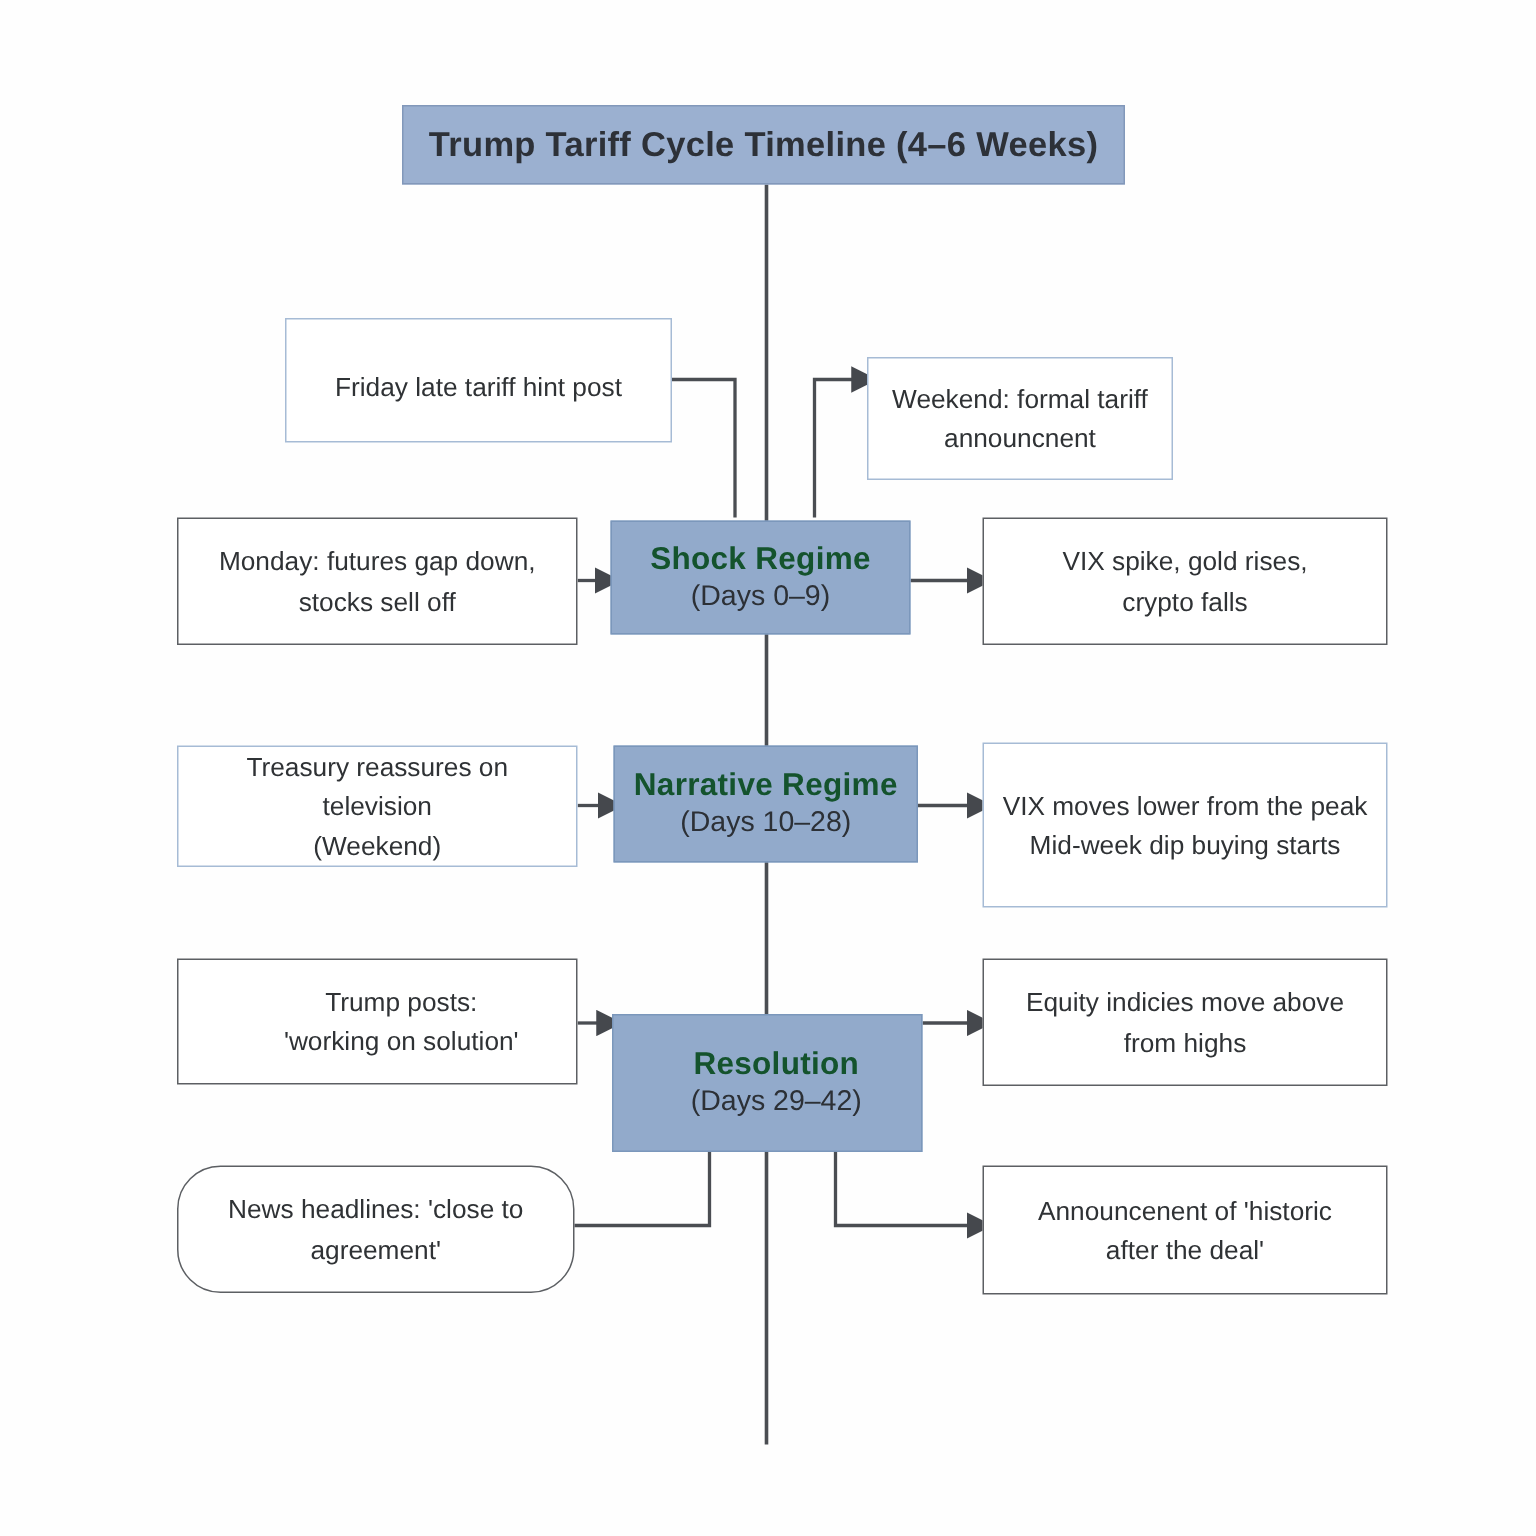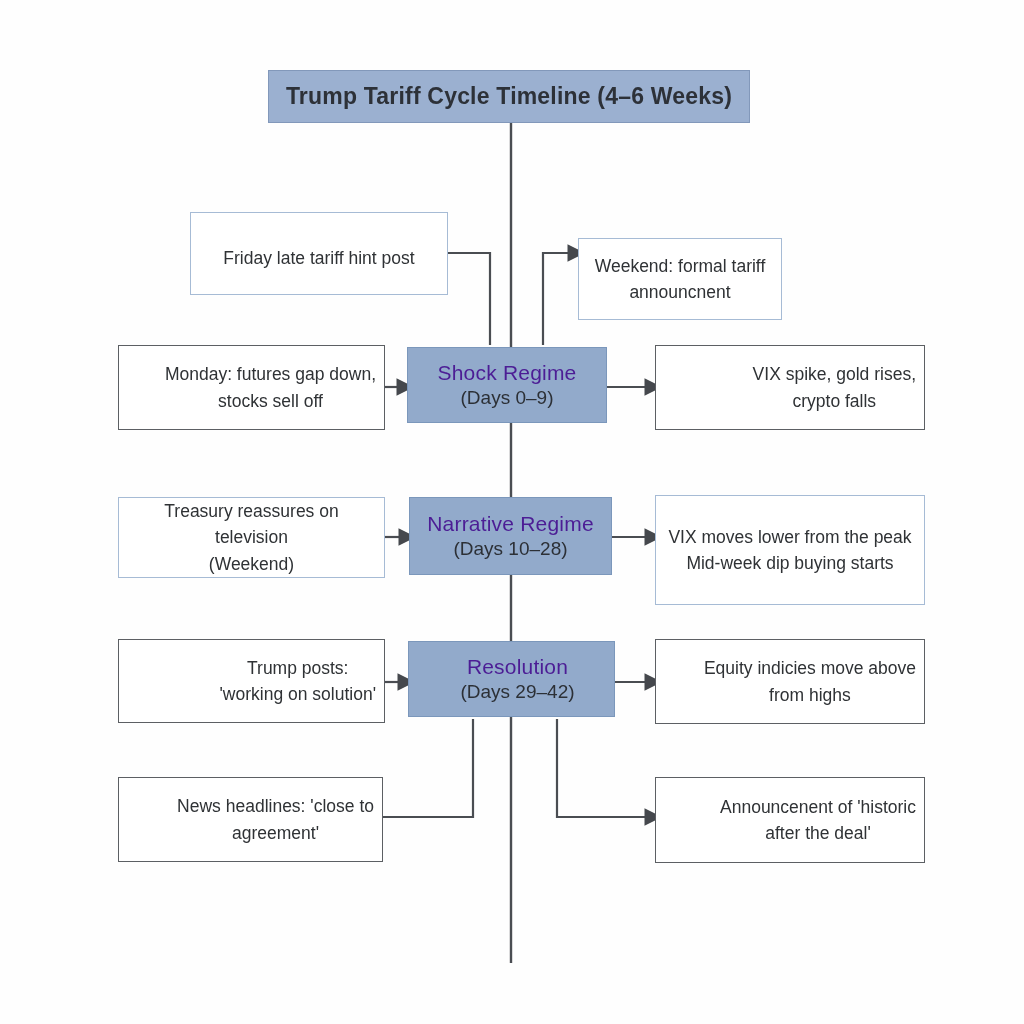--- a/index.html
+++ b/index.html
@@ -41,31 +41,31 @@
     box-sizing:border-box;
     background:#ffffff;
   }
   .side-box{
     font-size:17.5px;
     line-height:1.5;
     white-space:pre-line;
     padding:4px 8px;
   }
   .side-box.blue{border:1.6px solid var(--blue-border);}
-  .side-box.gray{border:1.6px solid var(--gray-border);align-items:flex-end;}
+  .side-box.gray{border:1.6px solid var(--gray-border);}
   .side-box.text-high{justify-content:flex-start;padding-top:32px;}
   .stage-box{
     background:var(--stage-fill);
     border:1px solid var(--stage-border);
   }
   .stage-name{
-    font-weight:normal;
+    font-weight:bold;
     font-size:21px;
     letter-spacing:.2px;
-    color:#4c1d95;
+    color:#14532d;
   }
   .stage-days{
     font-size:19px;
     margin-top:2px;
     color:#2c3036;
   }
   .title-box{
     background:var(--title-fill);
     border:1px solid var(--title-border);
     font-weight:bold;
@@ -144,30 +144,30 @@
   </div>
   <div class="box side-box blue" style="left:655px;top:495px;width:270px;height:110px;">
     <span>VIX moves lower from the peak
 Mid-week dip buying starts</span>
   </div>
 
   <div class="box side-box gray" style="left:118px;top:639px;width:267px;height:84px;padding-left:40px;">
     <span>Trump posts:
 'working on solution'</span>
   </div>
-  <div class="box stage-box" style="left:408px;top:641px;width:207px;height:76px;padding-left:12px;">
+  <div class="box stage-box" style="left:408px;top:676px;width:207px;height:92px;padding-left:12px;">
     <div class="stage-name">Resolution</div>
     <div class="stage-days">(Days 29–42)</div>
   </div>
   <div class="box side-box gray" style="left:655px;top:639px;width:270px;height:85px;">
     <span>Equity indicies move above
 from highs</span>
   </div>
 
-  <div class="box side-box gray" style="left:118px;top:777px;width:265px;height:85px;">
+  <div class="box side-box gray" style="left:118px;top:777px;width:265px;height:85px;border-radius:29px;">
     <span>News headlines: 'close to
 agreement'</span>
   </div>
   <div class="box side-box gray" style="left:655px;top:777px;width:270px;height:86px;">
     <span>Announcenent of 'historic
 after the deal'</span>
   </div>
 
 </div>
 

